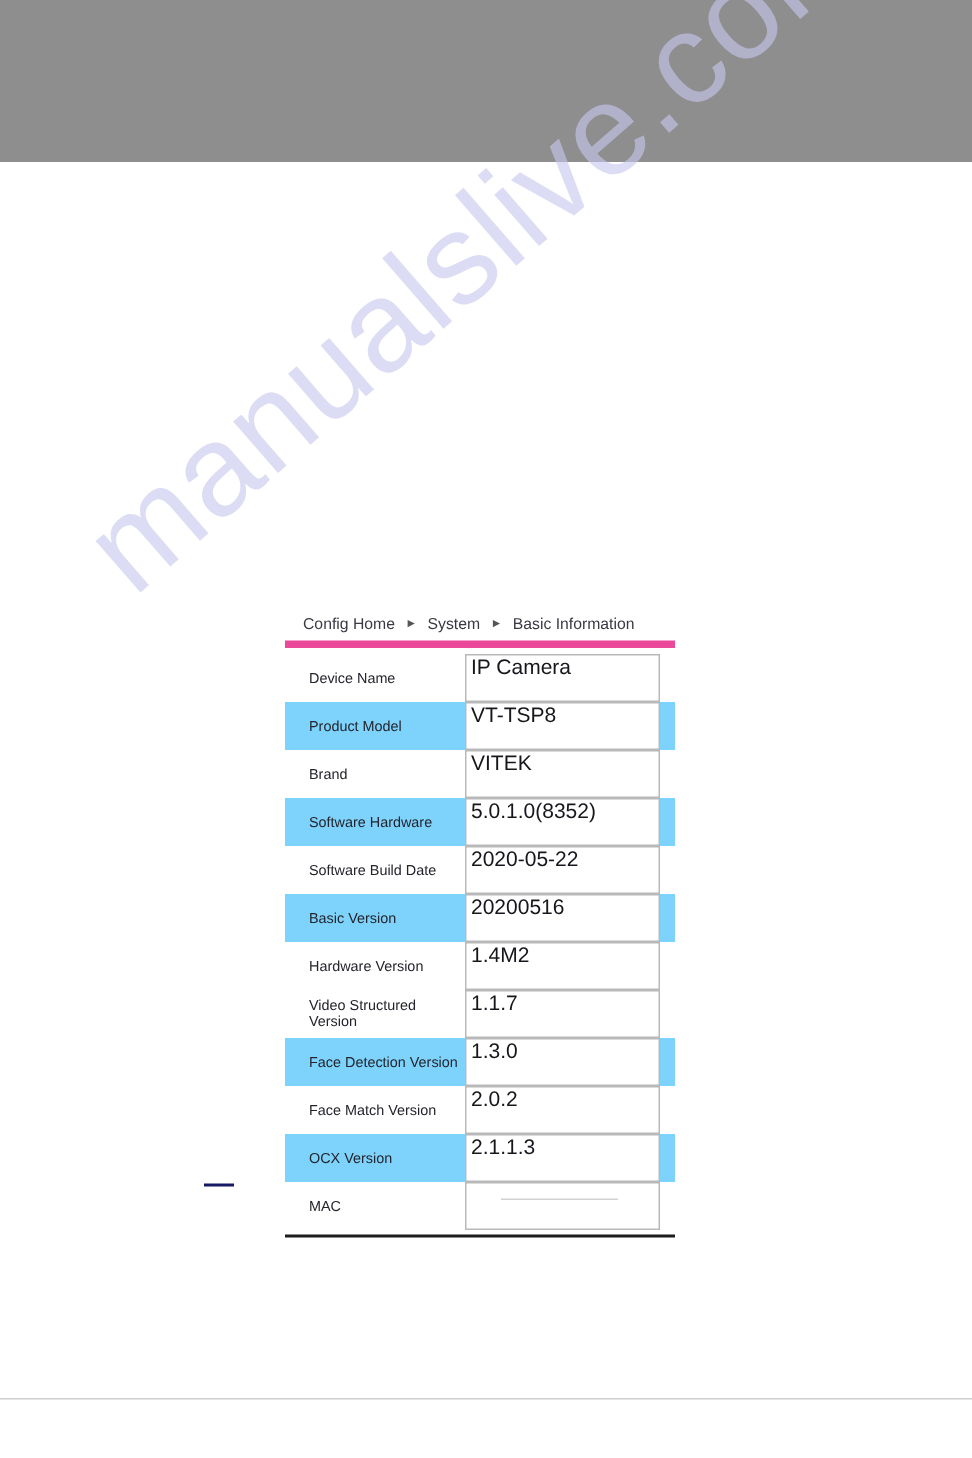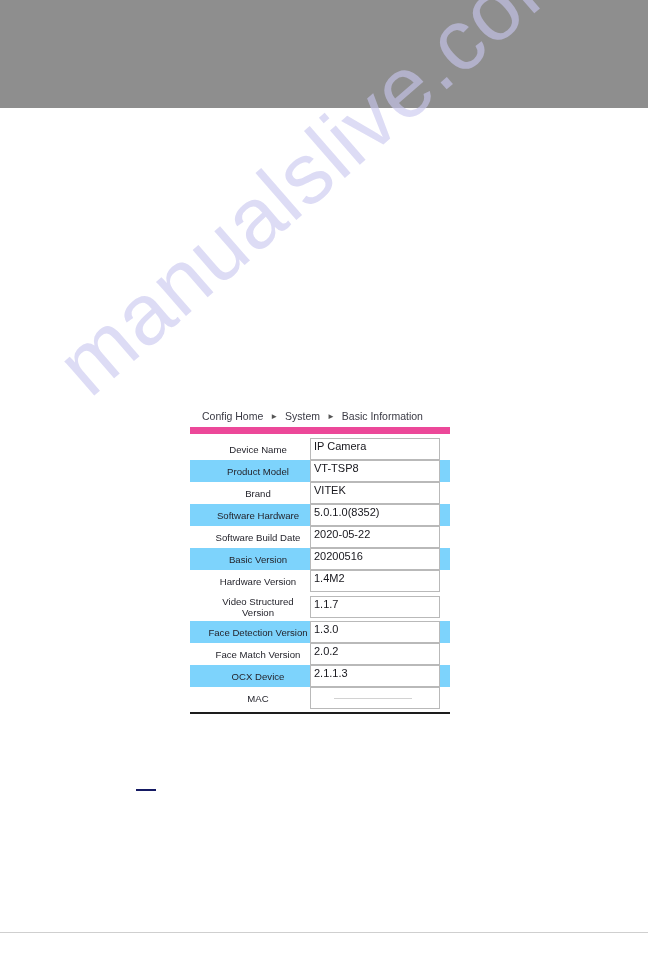--- a/index.html
+++ b/index.html
@@ -50,21 +50,21 @@
     position: absolute;
     left: 190px;
     top: 410px;
     width: 260px;
   }
 
   .breadcrumb {
     font-size: 10.5px;
     color: #3a3a44;
     padding: 0 0 5px 12px;
-    border-bottom: 7px solid #ec4899;
+    border-bottom: 5px solid #ec4899;
     white-space: nowrap;
   }
   .breadcrumb .crumb {
     color: #3a3a44;
   }
   .breadcrumb .sep {
     display: inline-block;
     margin: 0 4px;
     font-size: 8px;
     color: #555;
@@ -87,35 +87,34 @@
     height: 29px;
   }
   .cell-label {
     width: 104px;
     padding: 0 0 0 16px;
     font-size: 9.6px;
     color: #24242c;
     line-height: 11px;
     vertical-align: middle;
     white-space: pre-line;
-    text-align: center;
   }
   .cell-value {
     padding: 0 6px 0 0;
     vertical-align: middle;
   }
   .value-box {
     display: block;
     box-sizing: border-box;
     width: 130px;
-    height: 22px;
+    height: 32px;
     border: 1px solid #b9b9b9;
     background: #ffffff;
     font-family: "Liberation Sans", sans-serif;
-    font-size: 11px;
+    font-size: 14px;
     color: #16161c;
     line-height: 14px;
     padding: 0 0 0 3px;
     white-space: nowrap;
     overflow: hidden;
   }
   .value-box.empty::after {
     content: "";
     display: block;
     position: relative;
@@ -239,21 +238,21 @@
       </tr>
 
       <tr class="info-row">
         <td class="cell-label">Face Match Version</td>
         <td class="cell-value">
           <span class="value-box">2.0.2</span>
         </td>
       </tr>
 
       <tr class="info-row stripe">
-        <td class="cell-label">OCX Device</td>
+        <td class="cell-label">OCX Version</td>
         <td class="cell-value">
           <span class="value-box">2.1.1.3</span>
         </td>
       </tr>
 
       <tr class="info-row">
         <td class="cell-label">MAC</td>
         <td class="cell-value">
           <span class="value-box empty"></span>
         </td>

